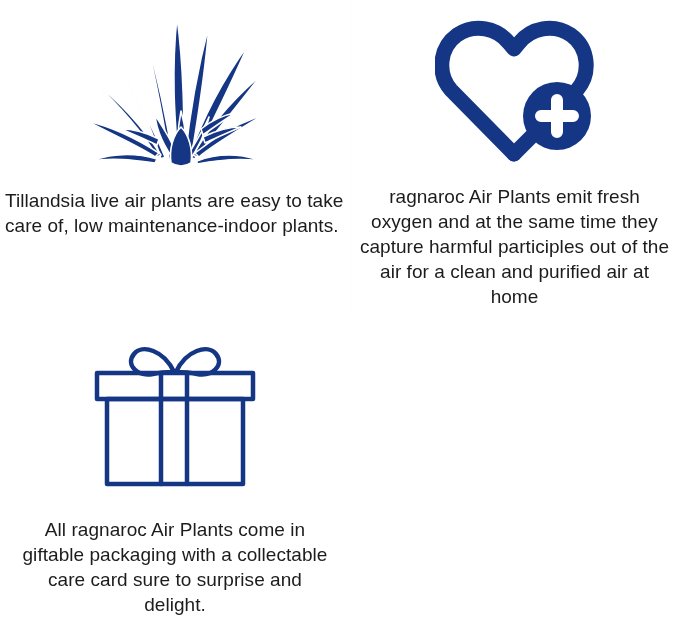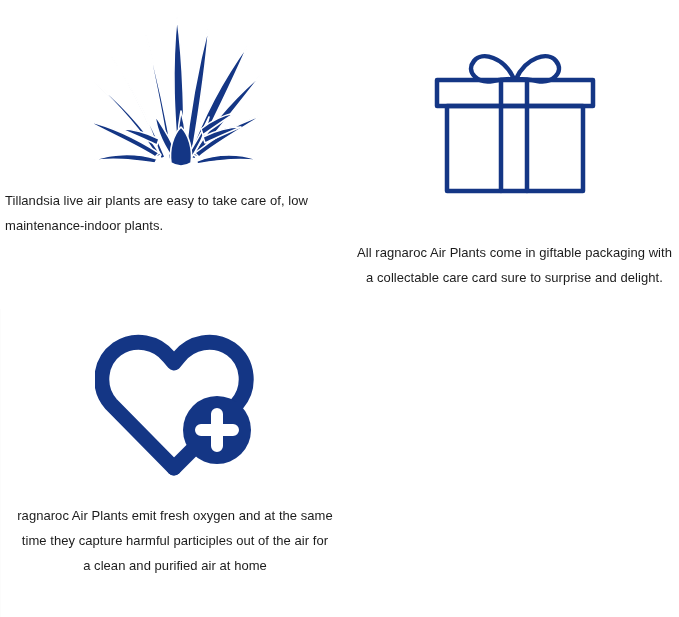--- a/index.html
+++ b/index.html
@@ -43,21 +43,21 @@
   .icon-holder {
     display: flex;
     align-items: center;
     justify-content: center;
     width: 100%;
   }
   .icon-holder svg {
     display: block;
   }
   .panel-caption {
-    font-size: 13px;
+    font-size: 19px;
     line-height: 25px;
     letter-spacing: 0.05px;
     color: #1c1c1c;
     margin: 0;
     white-space: pre-line;
     font-weight: 400;
   }
 
   
   .panel-plant .icon-holder { height: 172px; padding-top: 4px; }
@@ -126,20 +126,41 @@
 
           <path d="M118 126 C 130 120 142 116 156 116 C 142 122 128 128 120 132 Z"></path>
           <path d="M74 128 C 62 122 50 118 36 118 C 50 124 64 130 72 134 Z"></path>
           <path d="M116 118 C 126 110 138 104 150 102 C 138 110 126 118 118 124 Z"></path>
         </g>
       </svg>
     </div>
     <p class="panel-caption">Tillandsia live air plants are easy to take care of, low maintenance-indoor plants.</p>
   </section>
 
+  <section class="panel panel-heart">
+    <span class="panel-divider-v"></span>
+    <div class="icon-holder">
+      <svg width="160" height="150" viewBox="0 0 160 150" aria-hidden="true">
+        <path d="M79 138
+                 L 16 74
+                 C 2 58 4 32 22 19
+                 C 40 7 62 12 74 27
+                 L 79 33
+                 L 84 27
+                 C 96 12 118 7 136 19
+                 C 154 32 156 58 142 74
+                 L 134 83" fill="none" stroke="#143685" stroke-width="15" stroke-linecap="round" stroke-linejoin="round"></path>
+        <path d="M79 138 L 120 97" fill="none" stroke="#143685" stroke-width="15" stroke-linecap="round"></path>
+        <circle cx="122" cy="100" r="34" fill="#143685"></circle>
+        <path d="M122 84 L 122 116 M 106 100 L 138 100" stroke="#ffffff" stroke-width="12" stroke-linecap="round"></path>
+      </svg>
+    </div>
+    <p class="panel-caption">ragnaroc Air Plants emit fresh oxygen and at the same time they capture harmful participles out of the air for a clean and purified air at home</p>
+  </section>
+
   <section class="panel panel-gift">
     <div class="icon-holder">
       <svg width="170" height="152" viewBox="0 0 170 152" aria-hidden="true">
         <g fill="none" stroke="#143685" stroke-width="4.5" stroke-linejoin="round" stroke-linecap="round">
 
           <path d="M84 32 C 74 10 52 4 44 14 C 35 25 48 37 63 34 C 72 32 79 32 84 32 Z"></path>
 
           <path d="M86 32 C 96 10 118 4 126 14 C 135 25 122 37 107 34 C 98 32 91 32 86 32 Z"></path>
 
           <rect x="7" y="33" width="156" height="26"></rect>
@@ -148,35 +169,14 @@
 
           <path d="M71 33 L 71 59 M 97 33 L 97 59"></path>
 
           <path d="M71 59 L 71 144 M 97 59 L 97 144"></path>
         </g>
       </svg>
     </div>
     <p class="panel-caption">All ragnaroc Air Plants come in giftable packaging with a collectable care card sure to surprise and delight.</p>
   </section>
 
-  <section class="panel panel-heart">
-    <span class="panel-divider-v"></span>
-    <div class="icon-holder">
-      <svg width="160" height="150" viewBox="0 0 160 150" aria-hidden="true">
-        <path d="M79 138
-                 L 16 74
-                 C 2 58 4 32 22 19
-                 C 40 7 62 12 74 27
-                 L 79 33
-                 L 84 27
-                 C 96 12 118 7 136 19
-                 C 154 32 156 58 142 74
-                 L 134 83" fill="none" stroke="#143685" stroke-width="15" stroke-linecap="round" stroke-linejoin="round"></path>
-        <path d="M79 138 L 120 97" fill="none" stroke="#143685" stroke-width="15" stroke-linecap="round"></path>
-        <circle cx="122" cy="100" r="34" fill="#143685"></circle>
-        <path d="M122 84 L 122 116 M 106 100 L 138 100" stroke="#ffffff" stroke-width="12" stroke-linecap="round"></path>
-      </svg>
-    </div>
-    <p class="panel-caption">ragnaroc Air Plants emit fresh oxygen and at the same time they capture harmful participles out of the air for a clean and purified air at home</p>
-  </section>
-
 
 </div>
 
 </body></html>

